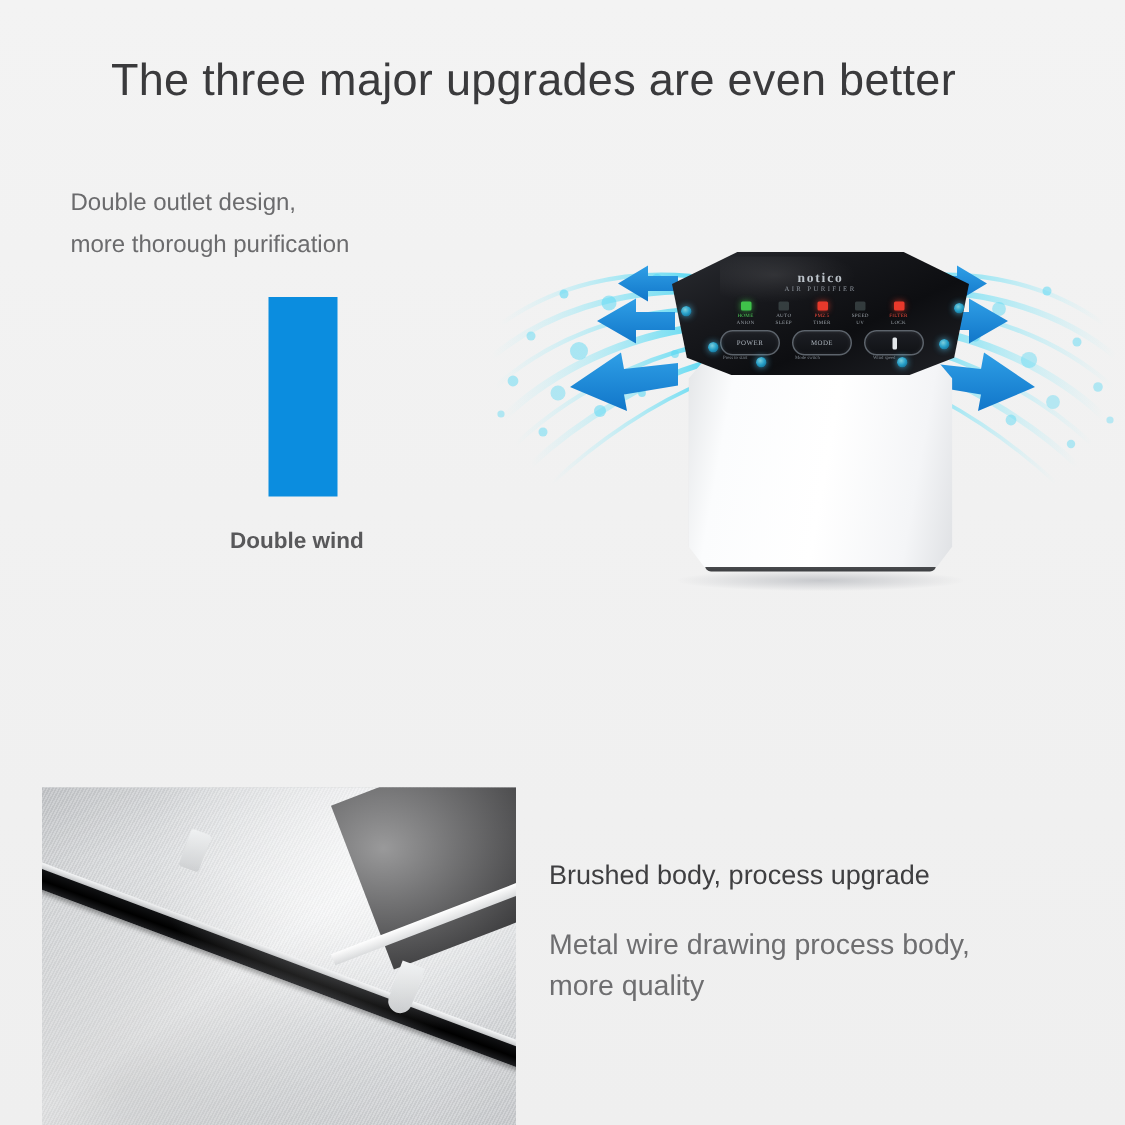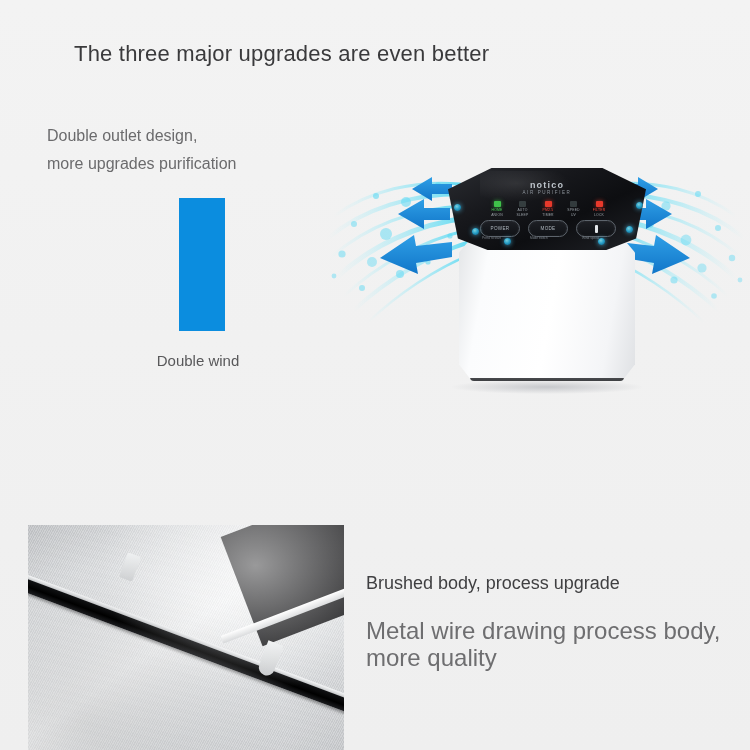--- a/index.html
+++ b/index.html
@@ -21,21 +21,21 @@
     height: 750px;
     background: linear-gradient(180deg, #f3f3f3 0%, #f1f1f1 45%, #efefef 100%);
     overflow: hidden;
   }
 
   
   .page-title {
     position: absolute;
     left: 74px;
     top: 34px;
-    font-size: 22px;
+    font-size: 30px;
     line-height: 40px;
     color: #3a3a3c;
     letter-spacing: 0.2px;
     white-space: nowrap;
   }
 
   
   .feature-one-text {
     position: absolute;
     left: 47px;
@@ -60,20 +60,21 @@
     background: #0b8ddf;
   }
   .bar-caption {
     margin-top: 21px;
     text-align: center;
     font-size: 15px;
     line-height: 18px;
     color: #58585a;
     white-space: nowrap;
     margin-left: -10px;
+    font-weight: bold;
   }
 
   
   .device-scene {
     position: absolute;
     left: 320px;
     top: 150px;
     width: 430px;
     height: 260px;
   }
@@ -84,20 +85,21 @@
     height: 260px;
   }
 
   
   .device {
     position: absolute;
     left: 128px;
     top: 18px;
     width: 198px;
     height: 222px;
+    font-family: Liberation Serif, serif;
   }
   .device-body {
     position: absolute;
     left: 11px;
     top: 72px;
     width: 176px;
     height: 138px;
     background: linear-gradient(100deg,#e4e6e8 0%, #fbfcfd 16%, #ffffff 52%, #f4f5f7 83%, #dfe1e4 100%);
     clip-path: polygon(0 9%, 6% 0, 94% 0, 100% 9%, 100% 90%, 94% 100%, 6% 100%, 0 90%);
     box-shadow: 0 8px 16px rgba(120,125,135,0.18);
@@ -327,36 +329,36 @@
     top: 569px;
     font-size: 18px;
     line-height: 28px;
     color: #3f3f41;
     white-space: nowrap;
   }
   .brushed-sub {
     position: absolute;
     left: 366px;
     top: 617px;
-    font-size: 24px;
+    font-size: 19px;
     line-height: 27px;
     color: #6e6e70;
     white-space: nowrap;
   }
 </style>
 </head>
 <body>
 
 <div id="page">
 
   <div class="page-title">The three major upgrades are even better</div>
 
   <div class="feature-one-text">
     <div>Double outlet design,</div>
-    <div>more upgrades purification</div>
+    <div>more thorough purification</div>
   </div>
 
   <div class="bar-wrap">
     <div class="blue-bar"></div>
     <div class="bar-caption">Double wind</div>
   </div>
 
   <div class="device-scene">
 
     <svg class="airflow-svg" viewBox="0 0 430 260">

